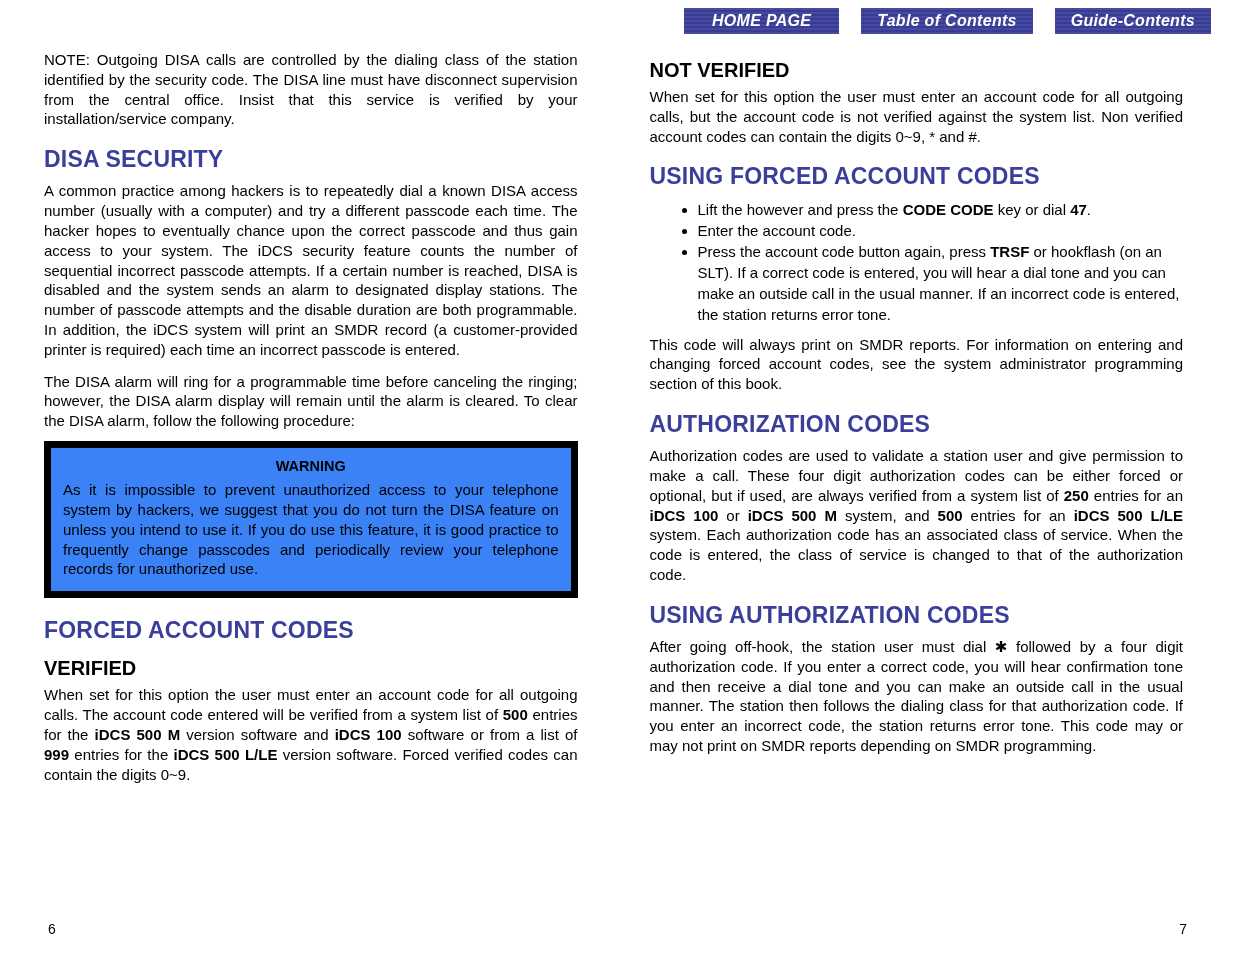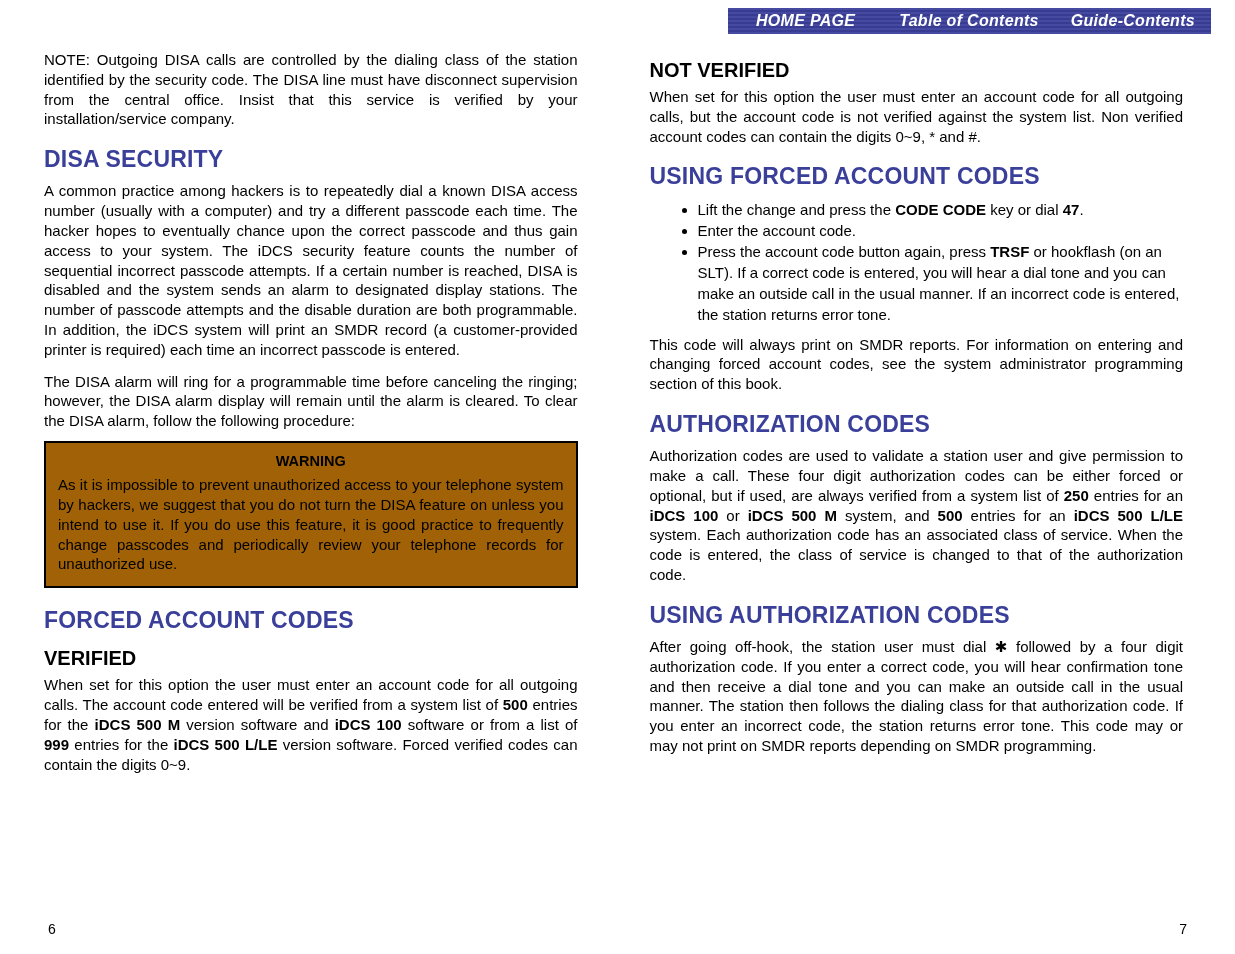--- a/index.html
+++ b/index.html
@@ -11,20 +11,21 @@
     background: #fff;
     width: 1235px;
     height: 954px;
     position: relative;
   }
   .nav {
     position: absolute;
     top: 8px;
     right: 24px;
     display: flex;
+    gap: 22px;
   }
   .nav-button {
     background: #3a3f9a;
     color: #fff;
     font-family: "Arial Black", Arial, sans-serif;
     font-weight: 900;
     font-style: italic;
     font-size: 16px;
     padding: 4px 16px;
     border: none;
@@ -59,22 +60,22 @@
   }
   p, .warning-box p {
     font-size: 15px;
     line-height: 1.32;
   }
   .justify { text-align: justify; }
   .note { margin-bottom: 12px; }
   ul { margin: 4px 0 10px 48px; }
   li { margin: 0; padding-left: 0; }
   .warning-box {
-    background: #a16207;
-    border: 2px solid #000000;
+    background: #3b82f6;
+    border: 7px solid #000000;
     padding: 8px 12px 12px 12px;
     margin: 10px 0 16px 0;
   }
   .warning-title {
     text-align: center;
     font-weight: 900;
     font-size: 14.5px;
     margin-bottom: 4px;
   }
   .page-numbers {
@@ -119,21 +120,21 @@
       <span>When set for this option the user must enter an account code for all outgoing calls. The account code entered will be verified from a system list of </span><strong>500</strong><span> entries for the </span><strong>iDCS 500 M</strong><span> version software and </span><strong>iDCS 100</strong><span> software or from a list of </span><strong>999</strong><span> entries for the </span><strong>iDCS 500 L/LE</strong><span> version software. Forced verified codes can contain the digits 0~9.</span>
     </p>
   </div>
 
   <div class="col">
     <h2 style="margin-top:6px">NOT VERIFIED</h2>
     <p class="justify">When set for this option the user must enter an account code for all outgoing calls, but the account code is not verified against the system list. Non verified account codes can contain the digits 0~9, * and #.</p>
 
     <h1>USING FORCED ACCOUNT CODES</h1>
     <ul>
-      <li><span>Lift the change and press the </span><strong>CODE CODE</strong><span> key or dial </span><strong>47</strong><span>.</span></li>
+      <li><span>Lift the however and press the </span><strong>CODE CODE</strong><span> key or dial </span><strong>47</strong><span>.</span></li>
       <li>Enter the account code.</li>
       <li><span>Press the account code button again, press </span><strong>TRSF</strong><span> or hookflash (on an SLT). If a correct code is entered, you will hear a dial tone and you can make an outside call in the usual manner. If an incorrect code is entered, the station returns error tone.</span></li>
     </ul>
     <p class="justify">This code will always print on SMDR reports. For information on entering and changing forced account codes, see the system administrator programming section of this book.</p>
 
     <h1>AUTHORIZATION CODES</h1>
     <p class="justify">
       <span>Authorization codes are used to validate a station user and give permission to make a call. These four digit authorization codes can be either forced or optional, but if used, are always verified from a system list of </span><strong>250</strong><span> entries for an </span><strong>iDCS 100</strong><span> or </span><strong>iDCS 500 M</strong><span> system, and </span><strong>500</strong><span> entries for an </span><strong>iDCS 500 L/LE</strong><span> system. Each authorization code has an associated class of service. When the code is entered, the class of service is changed to that of the authorization code.</span>
     </p>
 

